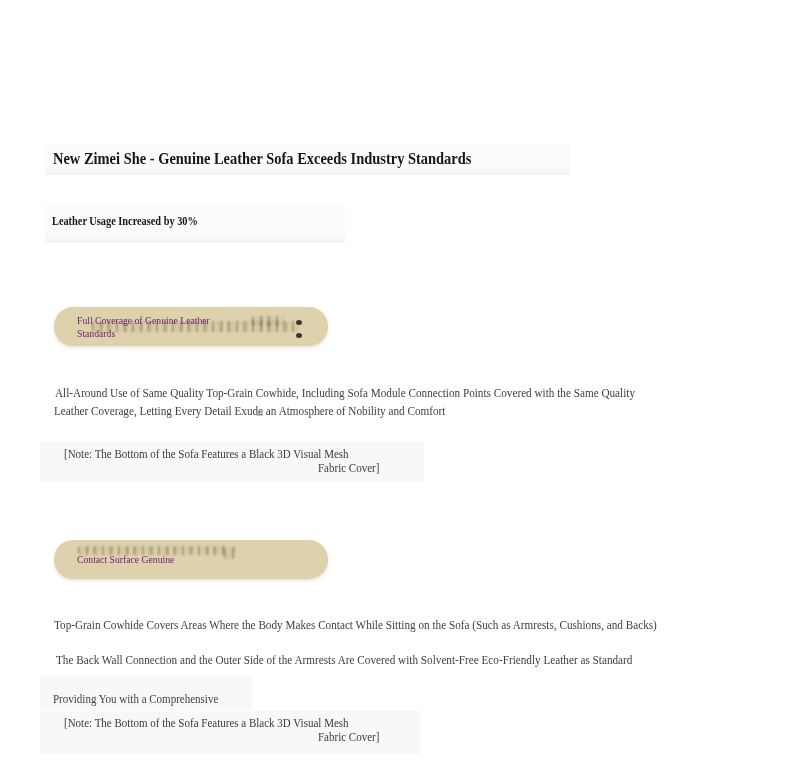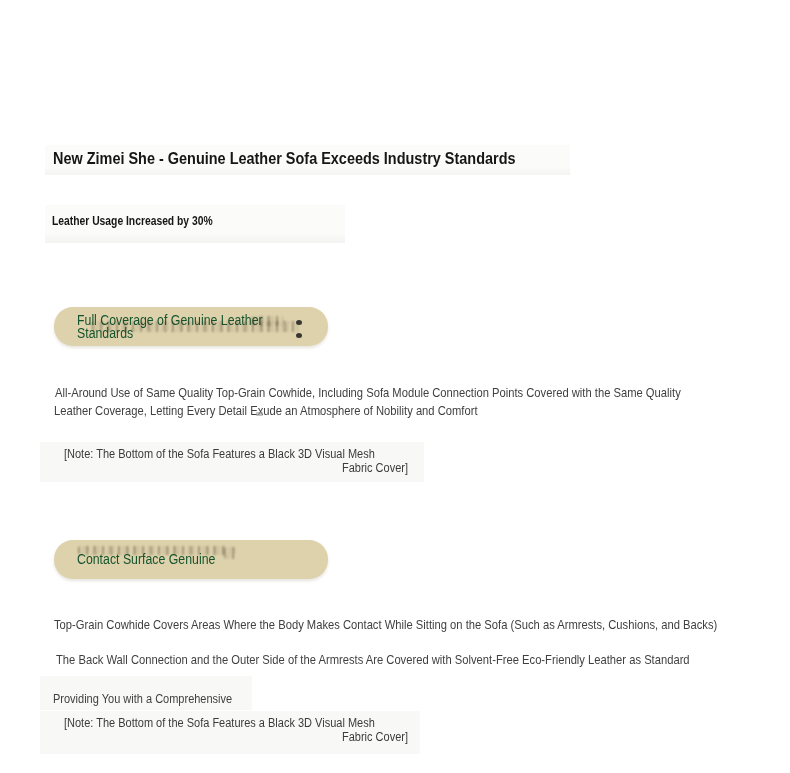--- a/index.html
+++ b/index.html
@@ -1,18 +1,18 @@
 <!DOCTYPE html>
 <html><head>
 <meta charset="utf-8">
 <style>
   html,body{margin:0;padding:0;background:#ffffff;}
   .page{
     position:relative;width:730px;height:773px;background:#ffffff;overflow:hidden;
-    font-family:Liberation Sans, sans-serif;color:#3f3f3f;
+    font-family:Liberation Serif, serif;color:#3f3f3f;
   }
   .abs{position:absolute;}
   
   .cx{display:inline-block;white-space:nowrap;transform-origin:0 50%;}
   .s83{transform:scaleX(.83);}
   .s85{transform:scaleX(.85);}
   .s86{transform:scaleX(.86);}
   .s88{transform:scaleX(.88);}
   
   .strip{background:linear-gradient(#fbfbfa 75%,#f3f3f2);}
@@ -20,21 +20,21 @@
   
   .h1{left:53px;top:149px;font-size:17px;line-height:20px;font-weight:bold;color:#161616;}
   .h2{left:52px;top:210px;font-size:12px;line-height:23px;font-weight:bold;color:#161616;text-align:right;}
   
   .badge{
     width:274px;height:39px;border-radius:19px;background:#ded2ac;
     box-shadow:0 2px 3px rgba(120,105,70,.18);
     display:flex;flex-direction:column;justify-content:center;
     padding-left:23px;box-sizing:border-box;
   }
-  .badge .bline{font-size:14px;line-height:13px;color:#14532d;}
+  .badge .bline{font-size:11px;line-height:13px;color:#701a75;}
   
   .body-line{font-size:13.5px;line-height:16px;color:#3f3f3f;}
   .note{font-size:12.5px;line-height:13.5px;color:#3b3b3b;text-align:right;}
   .twoline .ln{height:14px;}
   
   .ghost{
     position:absolute;
     background:
       repeating-linear-gradient(90deg, rgba(45,35,22,.75) 0 2px, transparent 2px 8px),
       repeating-linear-gradient(95deg, rgba(45,35,22,.45) 0 1px, transparent 1px 5px);

